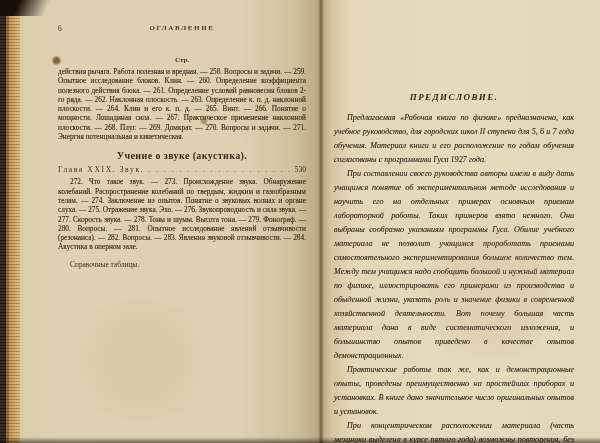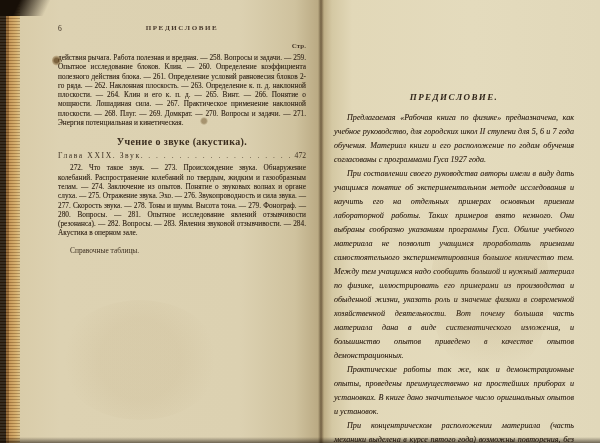--- a/index.html
+++ b/index.html
@@ -35,21 +35,21 @@
     background:radial-gradient(circle,rgba(150,120,70,.10) 0 40%,rgba(150,120,70,0) 75%);}
   #stain-4{left:60px;top:300px;width:160px;height:120px;
     background:radial-gradient(circle,rgba(160,130,80,.08) 0 40%,rgba(160,130,80,0) 75%);}
 
   
   #left-inner{position:absolute;left:38px;top:24px;width:248px;}
   .running-head{display:flex;align-items:baseline;justify-content:space-between;
     font-size:7.5px;letter-spacing:.5px;}
   #contents-header{position:absolute;left:0;right:0;text-align:center;
     font-size:7px;letter-spacing:1.6px;font-weight:bold;color:#45362a;}
-  .col-label{display:block;text-align:right;font-size:7px;margin-top:9px;color:#453628;font-weight:bold;}
+  .col-label{display:block;text-align:center;font-size:7px;margin-top:23px;color:#453628;font-weight:bold;}
   .toc-par{font-size:7.3px;line-height:9.3px;text-align:justify;margin:3px 0 0 0;
     color:#3c2f21;text-shadow:0 0 .5px rgba(60,47,33,.55);}
   .toc-par.indent{text-indent:12px;}
   .section-heading{font-size:10px;font-weight:bold;text-align:center;margin:9px 0 4px 0;
     letter-spacing:.4px;color:#3a2d1f;}
   .chapter-line{display:flex;align-items:baseline;font-size:7.6px;margin:2px 0 2px 0;color:#3c2f21;}
   .chapter-label{letter-spacing:1.6px;white-space:nowrap;}
   .chapter-dots{flex:1;overflow:hidden;white-space:nowrap;letter-spacing:2px;margin:0 4px;color:#4a3b2a;}
   .chapter-page{white-space:nowrap;}
   .footer-entry{font-size:7.4px;margin-top:8px;text-indent:12px;color:#3c2f21;}
@@ -66,34 +66,34 @@
 
 <div id="spread">
 
   <div id="fore-edge"></div>
 
   <div class="page" id="left-page">
     <div id="left-inner">
 
       <div class="running-head">
         <span>6</span>
-        <span id="contents-header">ПРЕДИСЛОВИЕ</span>
+        <span id="contents-header">ОГЛАВЛЕНИЕ</span>
         <span>&nbsp;</span>
       </div>
 
       <span class="col-label">Стр.</span>
 
       <p class="toc-par">действия рычага. Работа полезная и вредная. — 258. Вопросы и задачи. — 259. Опытное исследование блоков. Клин. — 260. Определение коэффициента полезного действия блока. — 261. Определение условий равновесия блоков 2-го ряда. — 262. Наклонная плоскость. — 263. Определение к. п. д. наклонной плоскости. — 264. Клин и его к. п. д. — 265. Винт. — 266. Понятие о мощности. Лошадиная сила. — 267. Практическое применение наклонной плоскости. — 268. Плуг. — 269. Домкрат. — 270. Вопросы и задачи. — 271. Энергия потенциальная и кинетическая.</p>
 
       <div class="section-heading">Учение о звуке (акустика).</div>
 
       <div class="chapter-line">
         <span class="chapter-label">Глава XXIX. Звук.</span>
         <span class="chapter-dots">. . . . . . . . . . . . . . . . . . . . . . . . . . . . . . . . . . . . . .</span>
-        <span class="chapter-page">472</span>
+        <span class="chapter-page">530</span>
       </div>
 
       <p class="toc-par indent">272. Что такое звук. — 273. Происхождение звука. Обнаружение колебаний. Распространение колебаний по твердым, жидким и газообразным телам. — 274. Заключение из опытов. Понятие о звуковых волнах и органе слуха. — 275. Отражение звука. Эхо. — 276. Звукопроводность и сила звука. — 277. Скорость звука. — 278. Тоны и шумы. Высота тона. — 279. Фонограф. — 280. Вопросы. — 281. Опытное исследование явлений отзывчивости (резонанса). — 282. Вопросы. — 283. Явления звуковой отзывчивости. — 284. Акустика в оперном зале.</p>
 
       <div class="footer-entry">Справочные таблицы.</div>
     </div>
   </div>
 
   <div class="page" id="right-page">
     <div id="right-inner">

